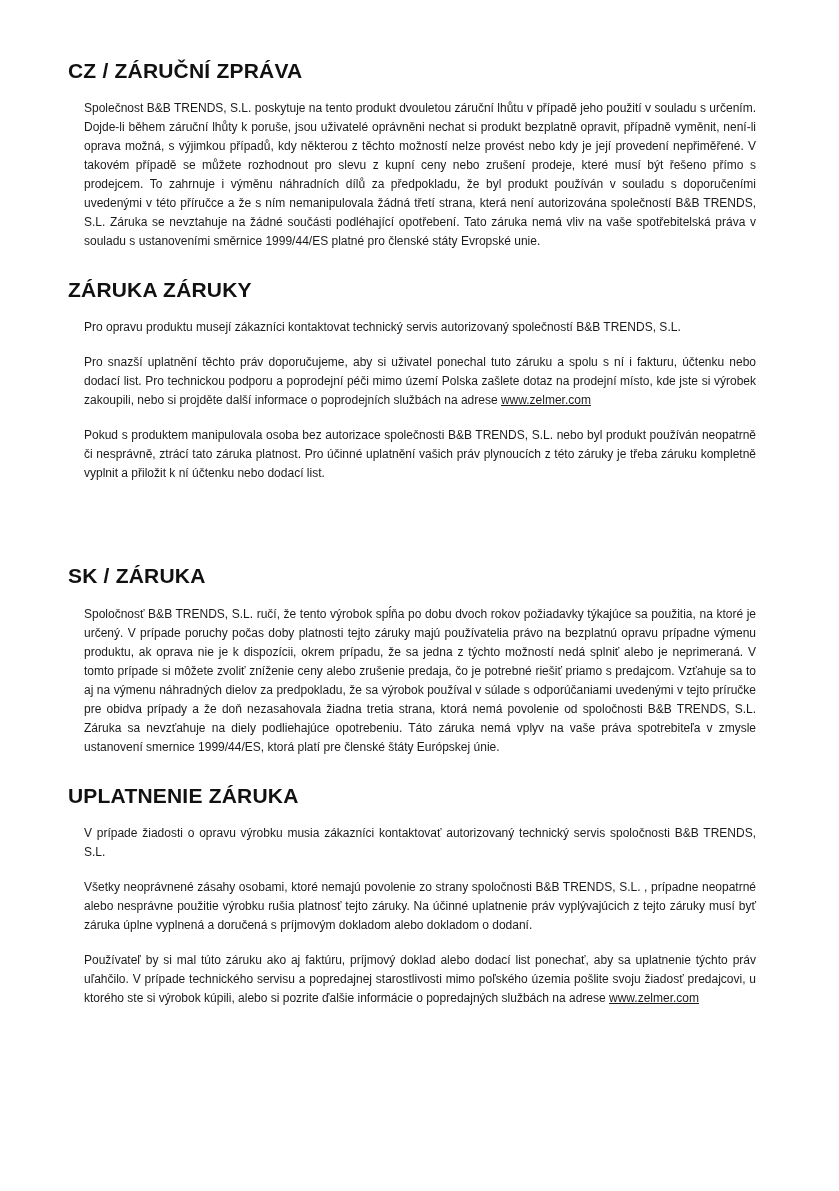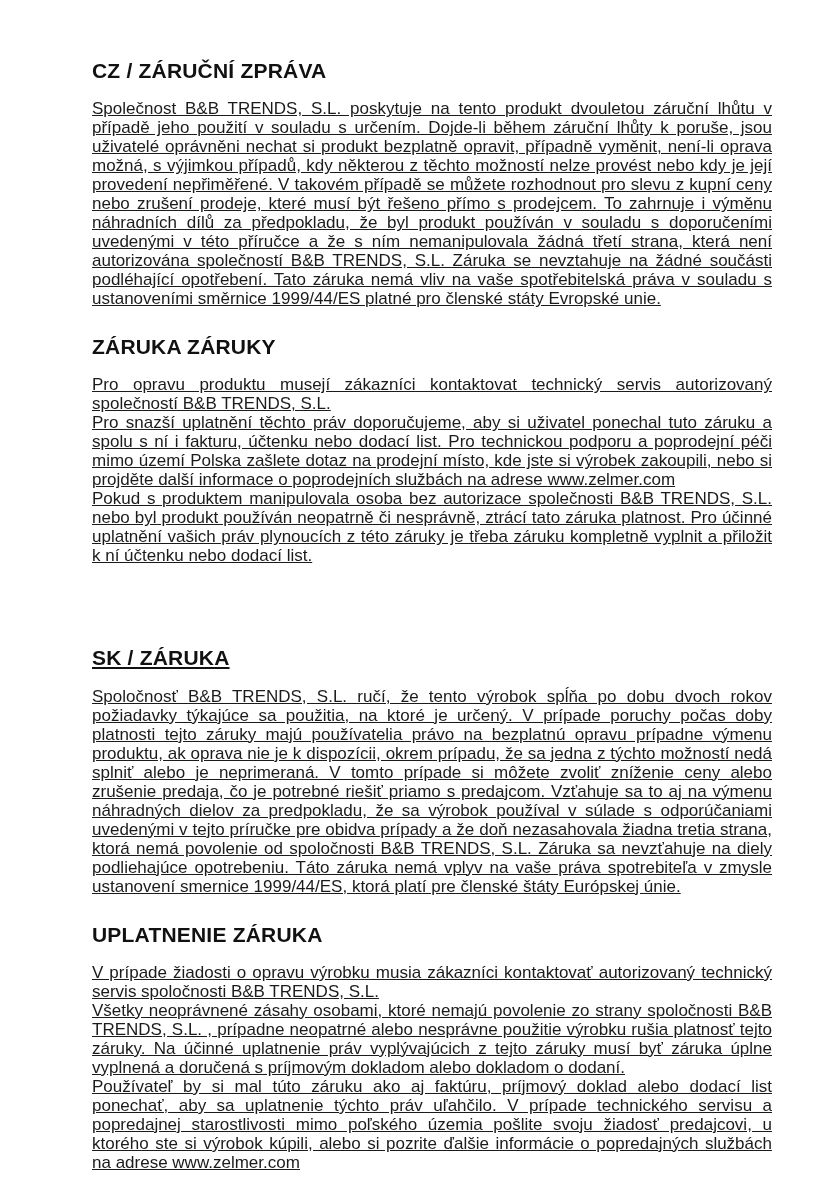--- a/index.html
+++ b/index.html
@@ -8,43 +8,42 @@
     padding: 0;
     background: #ffffff;
   }
   .page {
     position: relative;
     width: 839px;
     height: 1191px;
     margin: 0 auto;
     background: #ffffff;
     box-sizing: border-box;
-    padding: 58px 67px 0 92px;
+    padding: 58px 67px 0 68px;
     font-family: "Liberation Sans", sans-serif;
     color: #1b1b1b;
     overflow: hidden;
   }
   .section { margin: 0; }
   h1 {
     font-size: 21px;
     line-height: 1.2;
     font-weight: bold;
     color: #111111;
     margin: 0 0 16px 0;
     letter-spacing: 0.2px;
   }
   .section + .section h1 { margin-top: 26px; }
-  .section.big-gap h1 { margin-top: 80px; text-decoration: underline; }
+  .section.big-gap h1 { margin-top: 80px; }
   p {
-    font-size: 17px;
+    font-size: 12px;
     line-height: 19px;
     text-align: justify;
-    margin: 0;
+    margin: 16px;
     color: #1b1b1b;
-    text-decoration: underline;
   }
   a.doc-link {
     color: inherit;
     text-decoration: underline;
     cursor: pointer;
   }
 </style>
 </head>
 <body>
 

